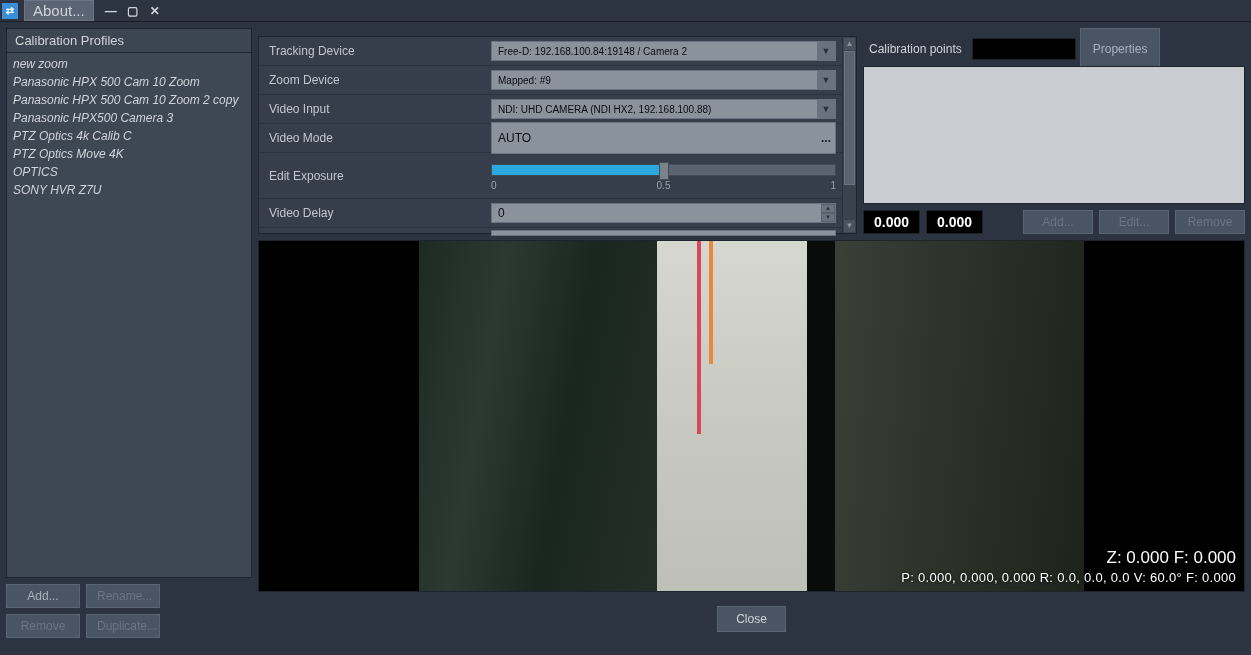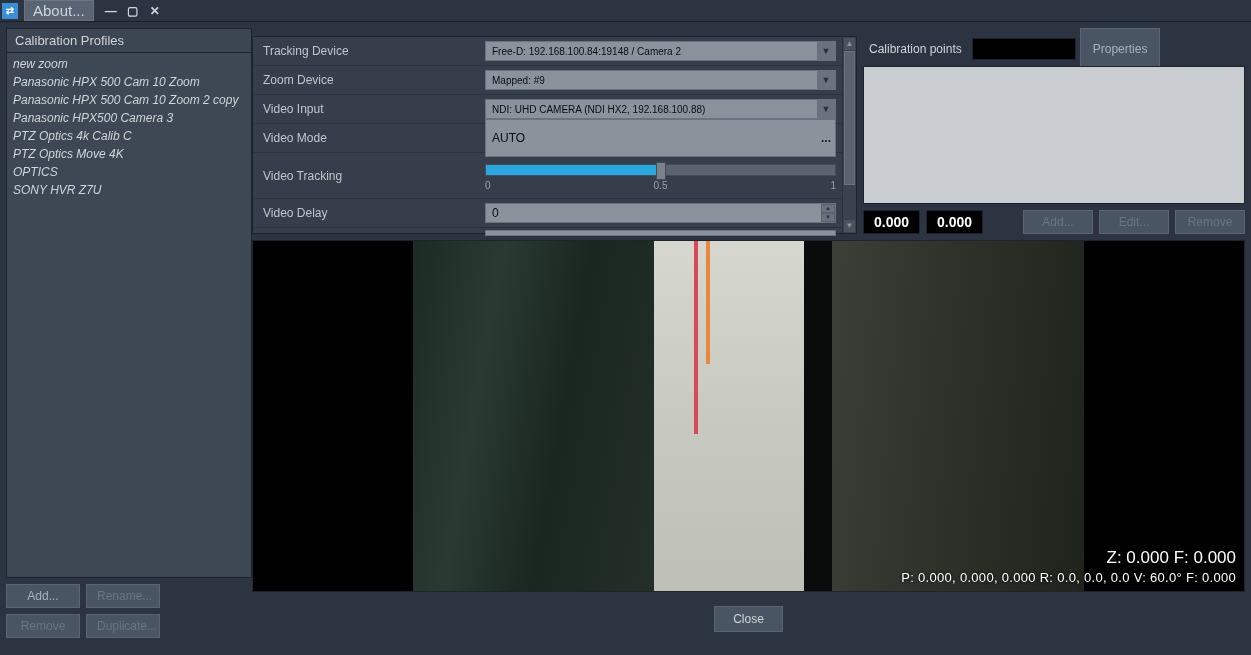--- a/index.html
+++ b/index.html
@@ -5,42 +5,42 @@
 * { margin: 0; padding: 0; box-sizing: border-box; font-family: "Segoe UI", Tahoma, sans-serif; }
 body { background: #2b3440; width: 1251px; height: 655px; overflow: hidden; color: #d0d4d8; font-size: 12px; }
 
 .titlebar { height: 22px; background: #2b3440; display: flex; align-items: center; padding: 0 2px; border-bottom: 1px solid #1a1f26; }
 .titlebar .app-icon { width: 16px; height: 16px; background: #3a8fd8; margin-right: 6px; display:flex; align-items:center; justify-content:center; color:#fff; font-size:10px; font-weight:bold; }
 .titlebar .title { flex: 1; font-size: 12px; }
 .titlebar .about-btn { background: #5a6473; border:1px solid #6a7483; color:#d0d4d8; font-size:15px; padding: 1px 8px; margin-right: 4px; cursor:pointer; }
 .titlebar .win-btns { display: flex; gap: 4px; margin-left: 4px; }
 .titlebar .win-btn { width: 18px; height: 16px; display:flex; align-items:center; justify-content:center; cursor:pointer; font-size:12px; font-weight:bold; }
 
-.main { display: flex; height: 622px; padding: 6px; }
+.main { display: flex; height: 622px; padding: 6px; gap: 6px; }
 
 .left-col { width: 246px; display: flex; flex-direction: column; }
 .panel { background: #353e4a; border: 1px solid #1e242c; }
 .panel-header { background: #3c4552; padding: 4px 8px; font-size: 13px; border-bottom: 1px solid #1e242c; }
 .profile-list { flex: 1; background: #3e4855; padding: 2px 0; overflow:auto; }
 .profile-item { padding: 2px 6px; font-size: 12px; cursor:pointer; white-space:nowrap;font-style:italic; }
 .btn-row { display: flex; gap: 6px; margin-top: 6px; }
 .btn { background: #4a5563; border: 1px solid #5a6473; color: #a8b0bb; font-size: 12px; padding: 4px 10px; width: 74px; text-align:center; cursor:pointer; }
 .btn.disabled { color: #6a7483; }
 
 .center-col { flex: 1; display: flex; flex-direction: column; gap: 6px; min-width: 0; margin-top: 8px; }
 
 .settings-panel { background: #353e4a; border: 1px solid #1e242c; display: flex; }
 .settings-rows { flex: 1; }
 .setting-row { display: flex; align-items: center; height: 29px; border-bottom: 1px solid #2b333e; }
 .setting-label { width: 232px; padding-left: 10px; font-size: 12px; color: #c0c6cd; }
 .setting-value { flex: 1; padding: 0 6px 0 0; }
 .dropdown { display:flex; align-items:center; background: #8a929c; color: #0a0d12; height: 20px; border: 1px solid #6a7280; }
 .dropdown .dd-text { flex:1; padding: 0 6px; font-size: 10px; white-space:nowrap; overflow:hidden; }
 .dropdown .dd-arrow { width: 18px; background:#6a7280; height:100%; display:flex; align-items:center; justify-content:center; color:#2a2f38; font-size:9px; }
-.textfield { display:flex; align-items:center; background: #8a929c; color: #0a0d12; height: 38px; border: 1px solid #6a7280; }
+.textfield { display:flex; align-items:center; background: #8a929c; color: #0a0d12; height: 32px; border: 1px solid #6a7280; }
 .textfield .tf-text { flex:1; padding: 0 6px; font-size: 12px; }
 .textfield .tf-dots { width: 18px; text-align:center; font-weight:bold; color:#1a1f26; }
 .numfield { display:flex; align-items:center; background: #8a929c; color: #0a0d12; height: 20px; border: 1px solid #6a7280; }
 .numfield .nf-text { flex:1; padding: 0 6px; font-size: 12px; }
 .numfield .nf-spin { width: 14px; display:flex; flex-direction:column; }
 .numfield .nf-spin div { height:9px; background:#6a7280; border:1px solid #5a636f; font-size:6px; text-align:center; line-height:7px; color:#2a2f38; }
 
 .slider-cell { flex:1; padding: 4px 6px 0 0; }
 .slider-track { position: relative; height: 12px; background: #5a636f; border:1px solid #444c57; }
 .slider-fill { position:absolute; left:0; top:0; bottom:0; width:50%; background:#2aa8e0; }
@@ -153,21 +153,21 @@
           <div class="setting-row">
             <div class="setting-label">Video Mode</div>
             <div class="setting-value">
               <div class="textfield">
                 <div class="tf-text">AUTO</div>
                 <div class="tf-dots">...</div>
               </div>
             </div>
           </div>
           <div class="setting-row" style="height:46px;">
-            <div class="setting-label">Video Tracking</div>
+            <div class="setting-label">Edit Exposure</div>
             <div class="slider-cell">
               <div class="slider-track">
                 <div class="slider-fill"></div>
                 <div class="slider-thumb"></div>
               </div>
               <div class="slider-ticks">
                 <span>0</span>
                 <span>0.5</span>
                 <span>1</span>
               </div>

